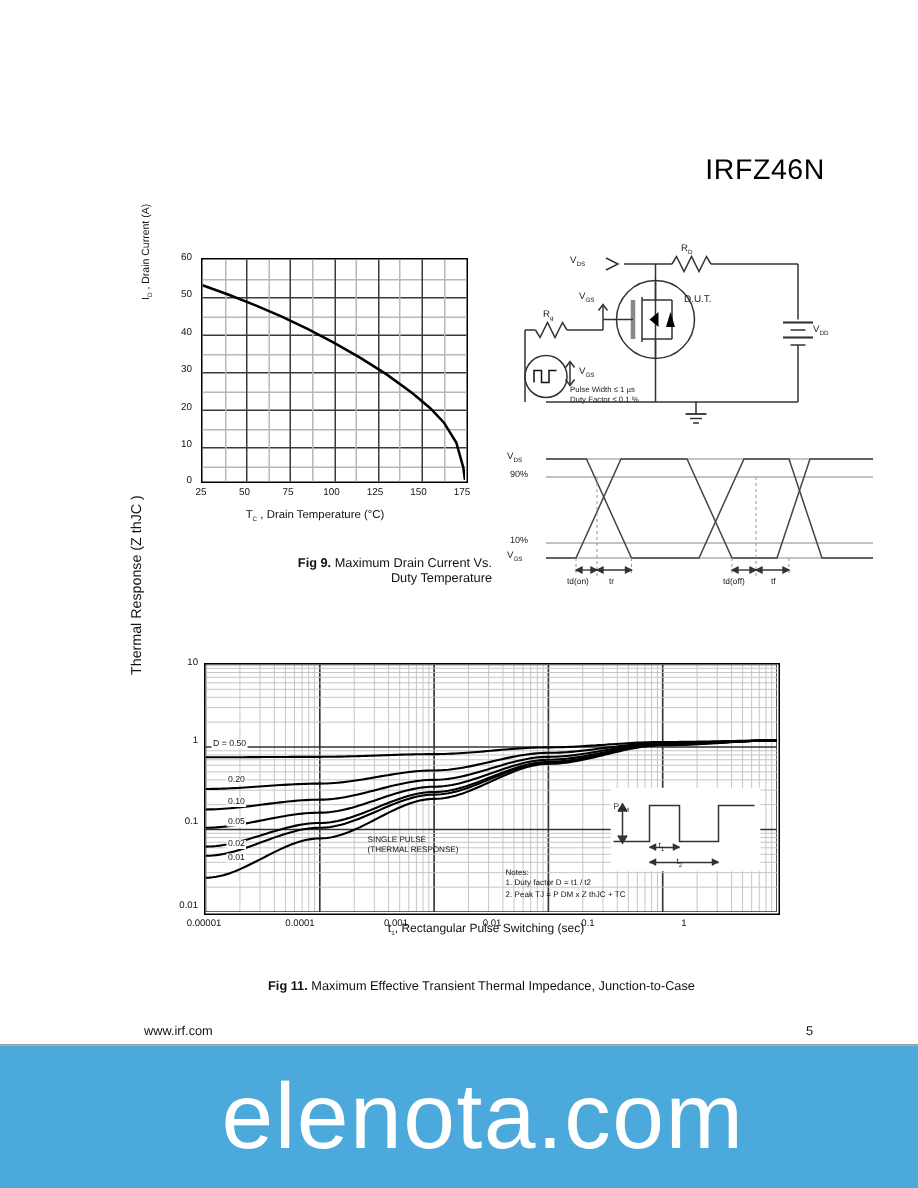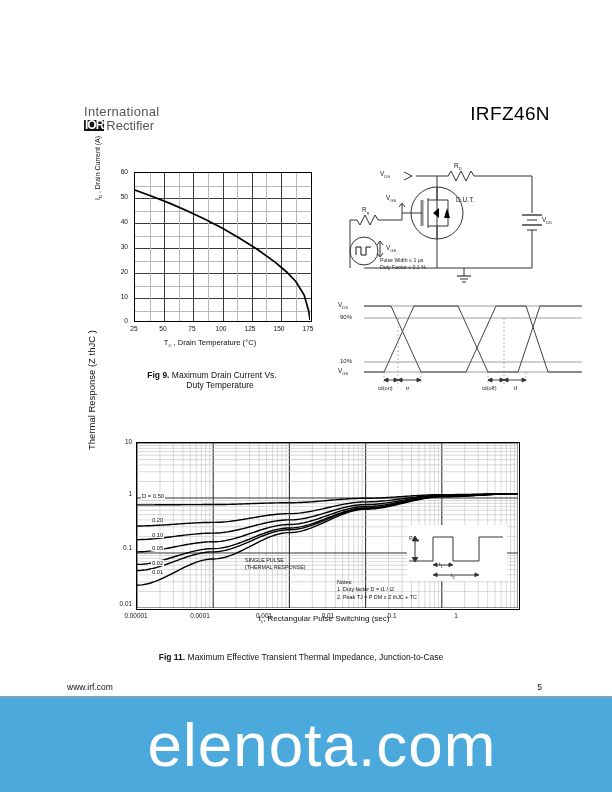--- a/index.html
+++ b/index.html
@@ -24,64 +24,57 @@
   
   #fig9{left:96px;top:166px;width:228px;height:196px;}
   #fig9 .plot{position:absolute;left:38px;top:6px;width:178px;height:150px;border:1.6px solid #000;box-sizing:border-box;background:#fff;}
   #fig9 .gmaj{position:absolute;background:#3a3a3a;}
   #fig9 .gmin{position:absolute;background:#b8b8b8;}
   #fig9 svg{position:absolute;left:0;top:0;}
   .ylab9{position:absolute;left:-2px;top:34px;transform:rotate(-90deg);transform-origin:left top;font-size:7px;white-space:nowrap;color:#111;}
   .ytick9{position:absolute;font-size:6.6px;color:#111;text-align:right;width:16px;}
   .xtick9{position:absolute;font-size:6.6px;color:#111;text-align:center;width:22px;}
   .xlab9{position:absolute;left:0;top:172px;width:228px;text-align:center;font-size:7.6px;color:#111;}
-  #fig9cap{left:96px;top:370px;width:232px;}
+  #fig9cap{left:96px;top:370px;width:232px;text-align:right;}
 
   
   #fig10a{left:344px;top:158px;width:240px;height:130px;}
   #fig10acap{left:330px;top:284px;width:260px;}
 
   
   #fig10b{left:336px;top:298px;width:250px;height:100px;}
   #fig10bcap{left:330px;top:405px;width:260px;}
 
   
   #fig11{left:84px;top:438px;width:450px;height:185px;}
   #fig11 .plot{position:absolute;left:52px;top:4px;width:384px;height:168px;border:1.6px solid #000;box-sizing:border-box;background:#fff;overflow:hidden;}
   #fig11 svg.curves{position:absolute;left:0;top:0;}
   .ylab11{position:absolute;left:2px;top:12px;transform:rotate(-90deg);transform-origin:left top;font-size:9.5px;white-space:nowrap;color:#111;}
   .ytick11{position:absolute;font-size:6.4px;color:#111;text-align:right;width:26px;}
   .xtick11{position:absolute;font-size:6.4px;color:#111;text-align:center;width:40px;}
   .xlab11{position:absolute;left:40px;top:176px;width:400px;text-align:center;font-size:8px;color:#111;}
   .dlabel{position:absolute;font-size:5.8px;color:#111;background:#fff;padding:0 1px;white-space:nowrap;}
   .sp-label{position:absolute;font-size:5.4px;color:#111;line-height:6.6px;white-space:nowrap;}
   .notes{position:absolute;font-size:5.4px;color:#111;line-height:7.4px;white-space:nowrap;}
-  #fig11cap{left:76px;top:652px;width:450px;}
-
-  
-  #footer-url{left:67px;top:682px;font-size:8.5px;color:#111;}
+  #fig11cap{left:96px;top:652px;width:450px;}
+
+  
+  #footer-url{left:96px;top:682px;font-size:8.5px;color:#111;}
   #footer-page{right:70px;top:682px;font-size:8.5px;color:#111;}
   #footer-rule{left:0px;top:696px;width:612px;height:1px;background:#9a9a9a;}
 
   
   #banner{left:0;top:697px;width:612px;height:95px;background:#4ba9db;display:flex;align-items:center;justify-content:center;padding-left:16px;}
   #banner-text{color:#ffffff;font-size:62px;letter-spacing:1px;font-family:"Liberation Sans",sans-serif;}
 </style>
 </head>
 <body>
 
 <div class="page">
 
-  <div class="abs" id="logo">
-    <div class="logo-top">International</div>
-    <div class="logo-bot">
-      <span class="logo-ior">IOR</span>
-      <span class="logo-rect">Rectifier</span>
-    </div>
-  </div>
 
   <div class="abs" id="part-number">IRFZ46N</div>
 
   <div class="abs" id="fig9">
     <div class="ylab9">
       <span>I</span><span class="sub">D</span><span> , Drain Current (A)</span>
     </div>
 
     <div class="ytick9" style="left:16px;top:2px;">60</div>
     <div class="ytick9" style="left:16px;top:27px;">50</div>

